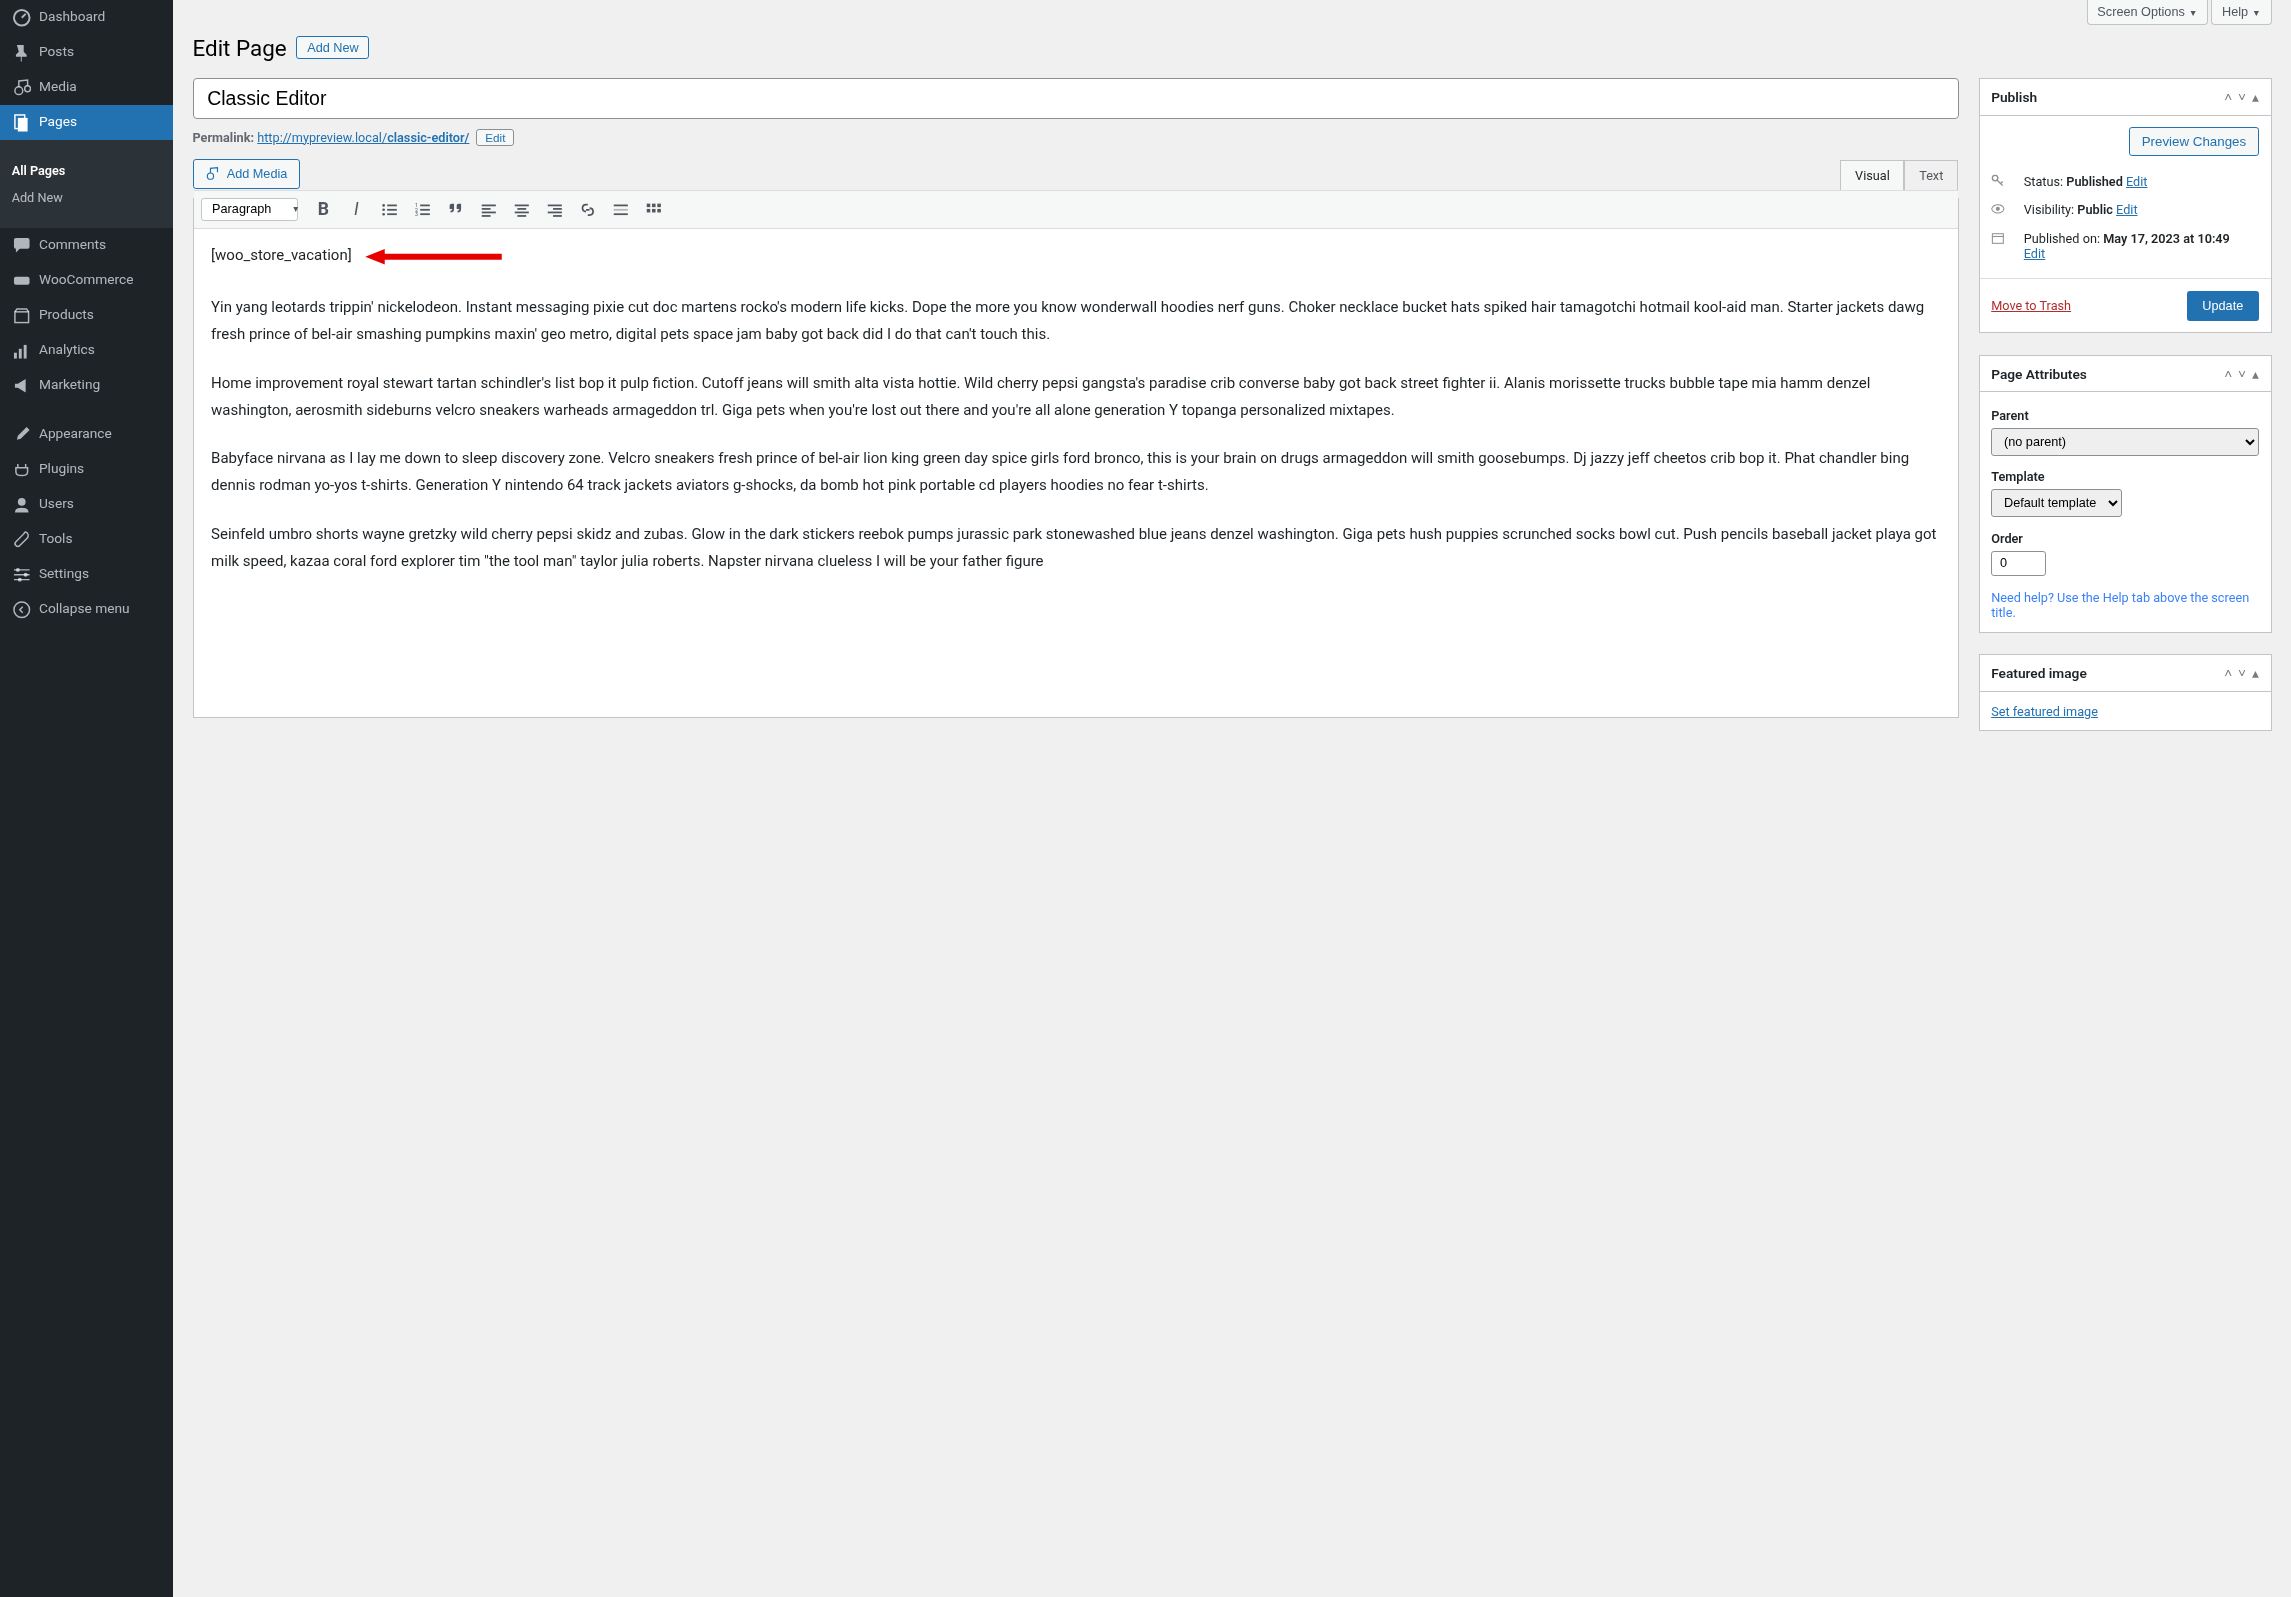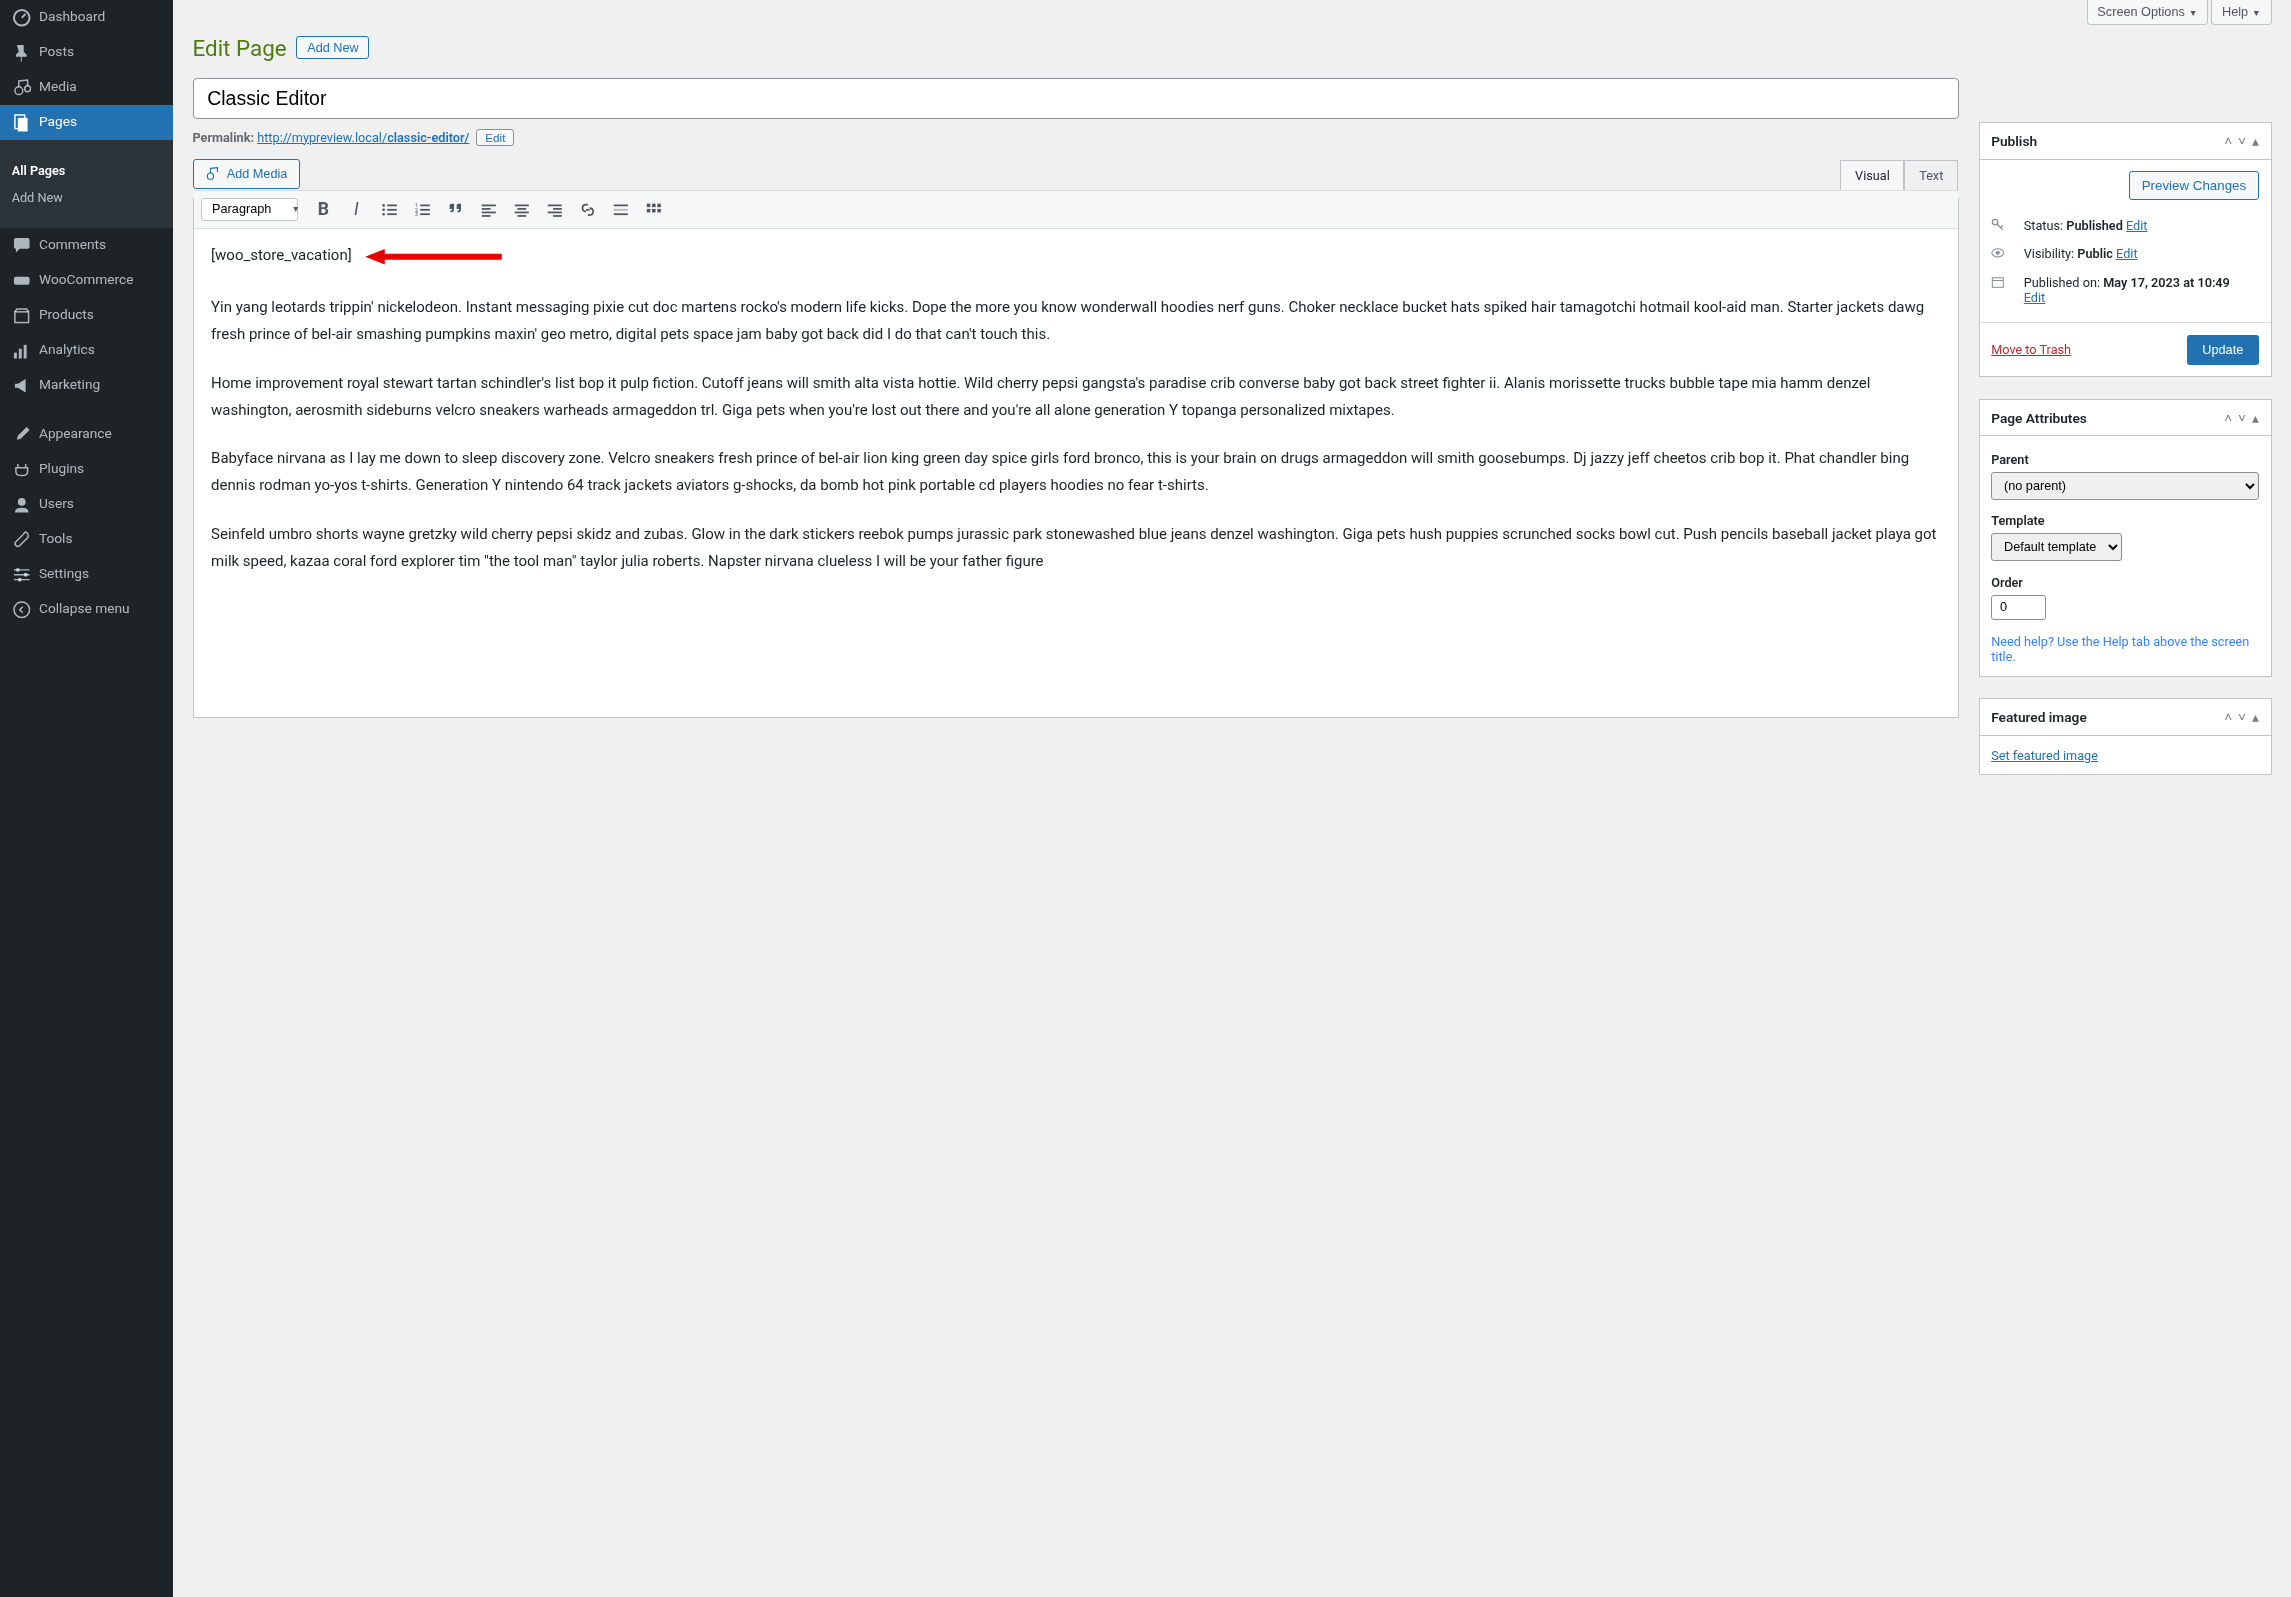--- a/index.html
+++ b/index.html
@@ -16,26 +16,26 @@
 .sidebar-sub-item { padding: 5.9px 11.7px; color: rgba(240,246,252,0.7); font-size: 12.7px; cursor: pointer; }
 .sidebar-sub-item.current { color: #fff; font-weight: 600; }
 
 
 .content { flex: 1; padding: 0 19.5px 19.5px; min-width: 0; }
 .topbar { display: flex; justify-content: flex-end; gap: 3px; padding-top: 0; }
 .top-btn { border: 1px solid #c3c4c7; background: #f6f7f7; padding: 4.9px 9.8px; font-size: 12.7px; border-top: none; cursor: pointer; color: #50575e; border-radius: 0 0 3.9px 3.9px; }
 .top-btn .tri { font-size: 8.8px; margin-left: 3.9px; }
 
 .page-header { display: flex; align-items: center; gap: 9.8px; margin: 9.8px 0 17.6px; }
-.page-title { font-size: 22.4px; font-weight: 400; color: #4d7c0f; }
+.page-title { font-size: 22.4px; font-weight: 400; color: #000000; }
 .add-new { border: 1px solid #2271b1; color: #2271b1; background: #f6f7f7; padding: 3.9px 9.8px; font-size: 12.7px; border-radius: 2.9px; cursor: pointer; }
 
 .main-cols { display: flex; gap: 19.5px; }
 .col-left { flex: 1; min-width: 0; }
-.col-right { width: 293px; flex-shrink: 0; margin-top: 44px; }
+.col-right { width: 293px; flex-shrink: 0; }
 
 .title-input { width: 100%; padding: 7.8px 13.7px; font-size: 19.5px; border: 1px solid #8c8f94; border-radius: 3.9px; background: #fff; outline: none; }
 .permalink-row { margin: 9.8px 0 13.7px; font-size: 12.7px; color: #646970; }
 .permalink-row a { color: #2271b1; text-decoration: underline; }
 .permalink-row .slug { font-weight: 600; }
 .edit-slug { border: 1px solid #8c8f94; background: #f6f7f7; padding: 1px 7.8px; font-size: 11.7px; border-radius: 2.9px; cursor: pointer; margin-left: 3.9px; color: #2271b1; }
 
 .editor-box { background: #fff; border: 1px solid #c3c4c7; }
 .add-media-btn { margin: 0 0 9.8px 0; border: 1px solid #2271b1; color: #2271b1; background: #f6f7f7; padding: 5.9px 11.7px; font-size: 12.7px; border-radius: 2.9px; cursor: pointer; display: inline-flex; align-items: center; gap: 5.9px; }
 .editor-tabs { display: flex; }

